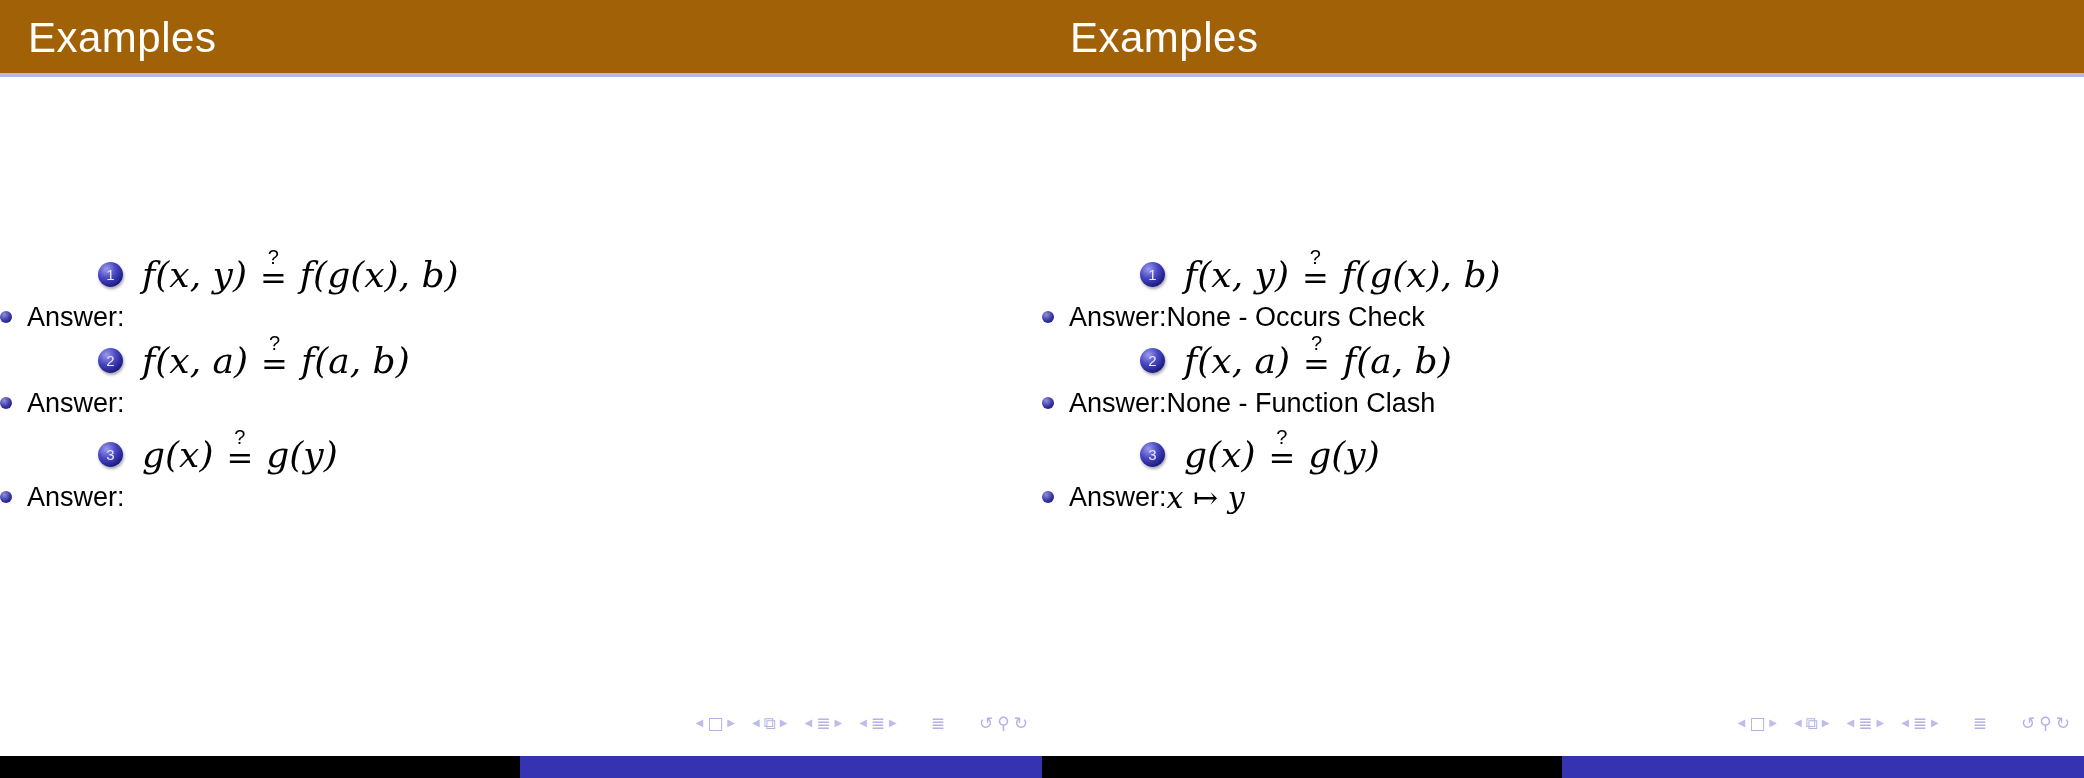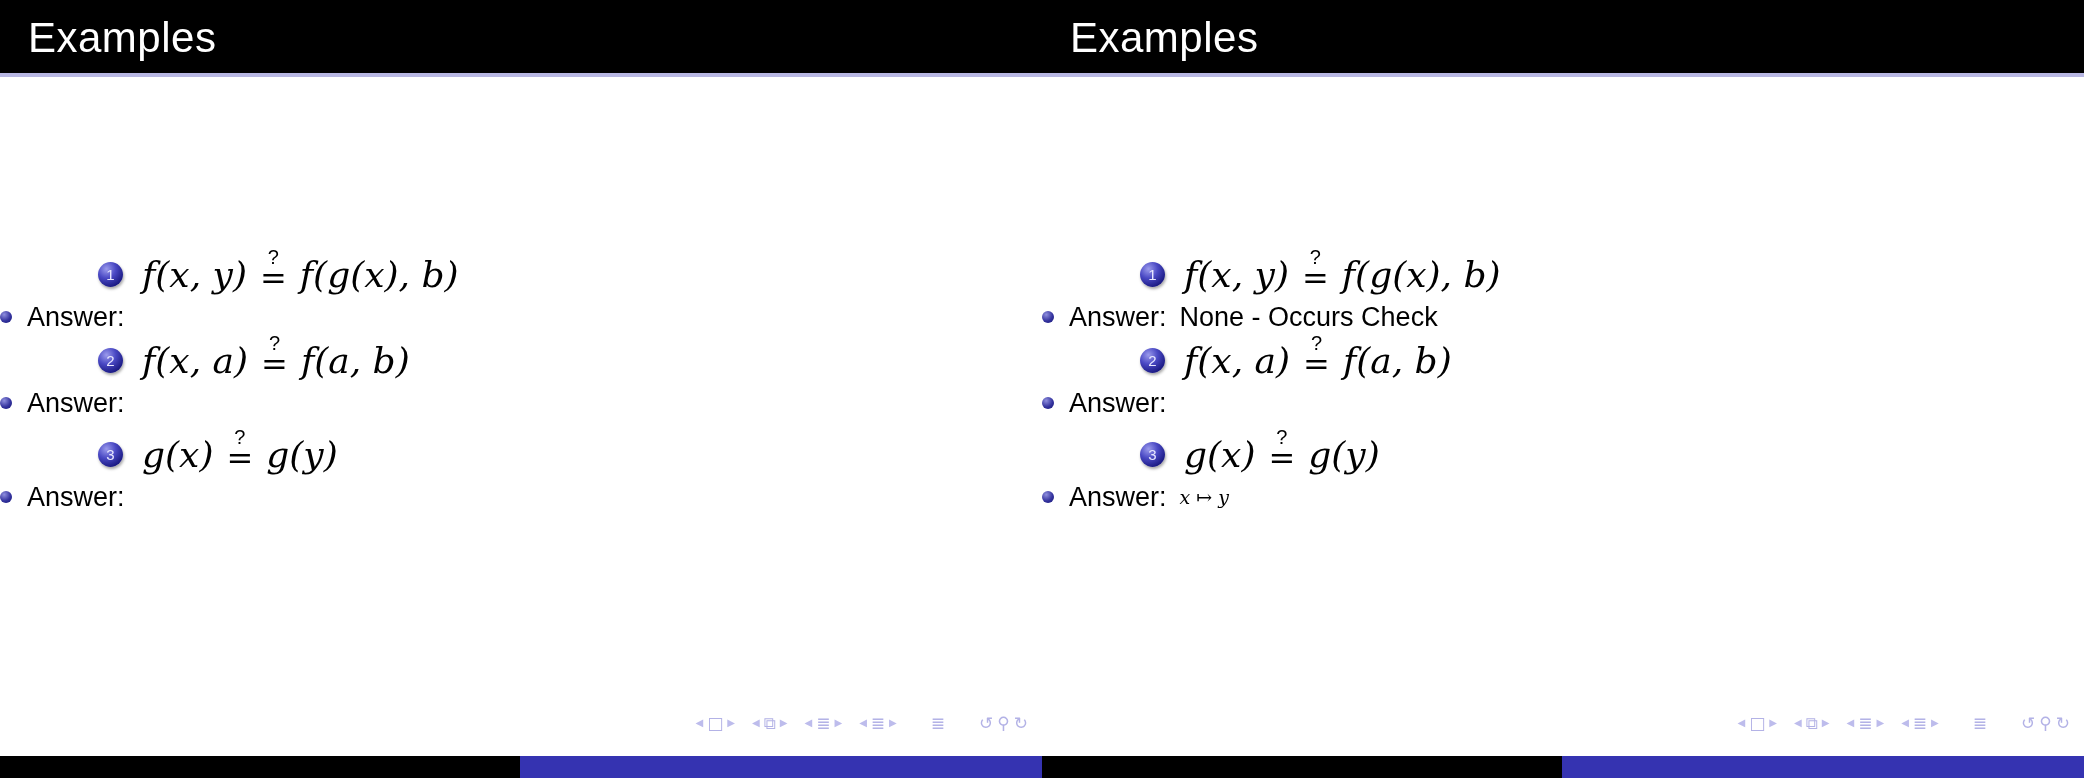--- a/index.html
+++ b/index.html
@@ -10,21 +10,21 @@
     overflow: hidden;
     background: #ffffff;
     font-family: "Liberation Sans", sans-serif;
   }
 
   
   .titlebar {
     position: absolute;
     top: 0; left: 0;
     width: 2084px; height: 73px;
-    background: #000000;
+    background: #a16207;
     display: flex;
   }
   .titlehalf {
     width: 1042px; height: 73px;
     box-sizing: border-box;
     padding-left: 28px;
     line-height: 76px;
     font-size: 42px;
     font-weight: 400;
     color: #ffffff;
@@ -107,25 +107,25 @@
     color: #000000;
   }
   .dot {
     width: 12px; height: 12px;
     border-radius: 50%;
     background: radial-gradient(circle at 35% 30%, #8f8fde 0%, #35349f 55%, #141375 100%);
     margin-right: 15px;
     flex: 0 0 auto;
   }
   .alabel { white-space: pre; }
-  .atext { margin-left: 13px; white-space: pre; }
+  .atext { white-space: pre; }
   .atext[data-style="math"] {
     font-style: italic;
     font-family: "DejaVu Serif", "DejaVu Sans", serif;
-    font-size: 19px;
+    font-size: 30px;
   }
 
   
   .nav {
     position: absolute;
     bottom: 24px;
     right: 14px;
     display: flex;
     align-items: center;
     color: #b3b2e6;
@@ -265,20 +265,21 @@
             <span class="qeq">
               <span class="q">?</span>
               <span class="e">=</span>
             </span>
             <span>f(a, b)</span>
           </span>
         </li>
         <li class="answer">
           <span class="dot"></span>
           <span class="alabel">Answer:</span>
+          <span class="atext" data-style="plain">None - Function Clash</span>
         </li>
 
         <li class="item item-3">
           <span class="ball">3</span>
           <span class="math">
             <span>g(x)</span>
             <span class="qeq">
               <span class="q">?</span>
               <span class="e">=</span>
             </span>

